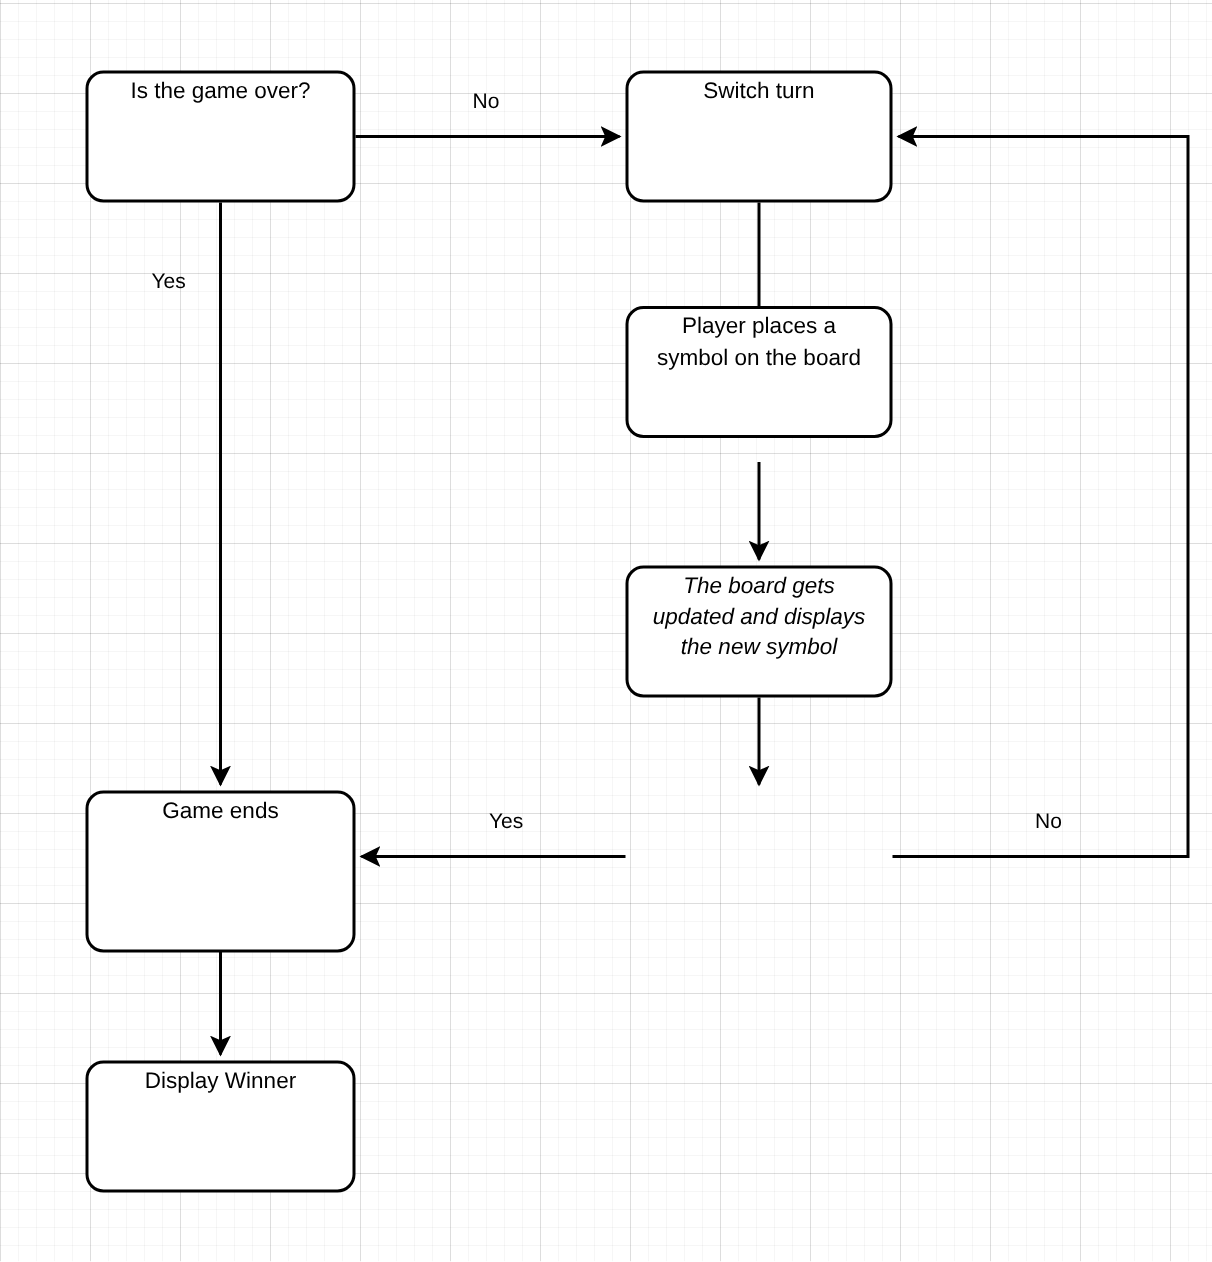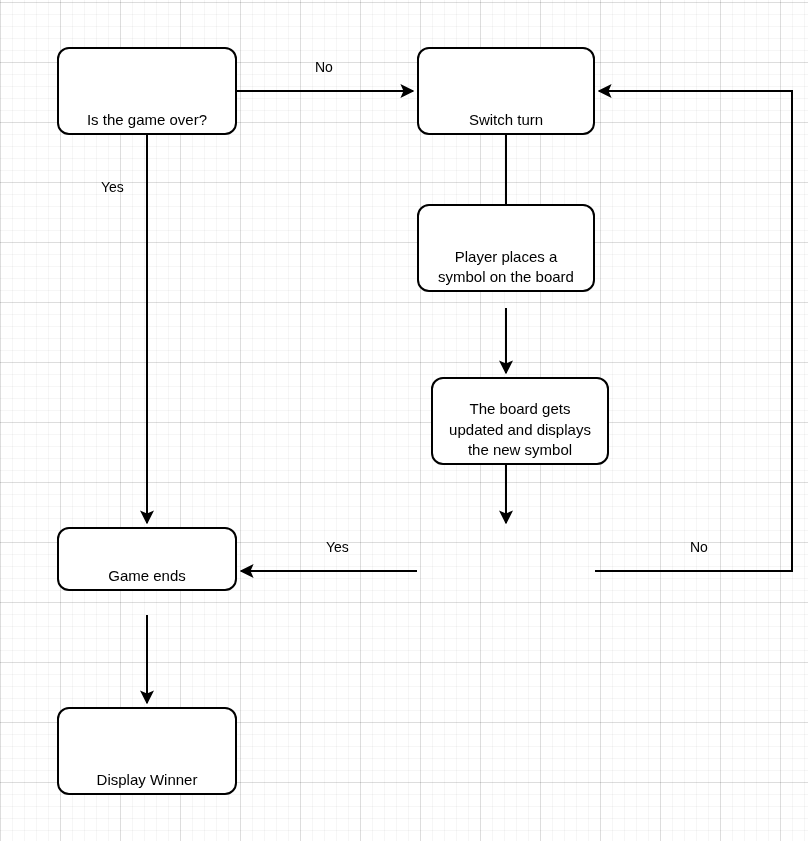--- a/index.html
+++ b/index.html
@@ -37,21 +37,21 @@
     height: 841px;
     pointer-events: none;
   }
   .node {
     position: absolute;
     box-sizing: border-box;
     background: #ffffff;
     border: 2px solid #000000;
     border-radius: 12px;
     display: flex;
-    align-items: flex-end;
+    align-items: flex-start;
     justify-content: center;
     text-align: center;
     color: #000000;
     font-size: 15px;
     line-height: 1.38;
     padding: 2px 8px;
     z-index: 2;
   }
   .node .node-label {
     display: block;
@@ -103,28 +103,28 @@
 
   <div class="node" style="left:417px; top:47px; width:178px; height:88px;">
     <span class="node-label">Switch turn</span>
   </div>
 
   <div class="node" style="left:417px; top:204px; width:178px; height:88px;">
     <span class="node-label">Player places a
 symbol on the board</span>
   </div>
 
-  <div class="node" style="left:431px; top:377px; width:178px; height:88px;">
+  <div class="node" style="left:417px; top:377px; width:178px; height:88px;font-style:italic;">
     <span class="node-label">The board gets
 updated and displays
 the new symbol</span>
   </div>
 
 
-  <div class="node" style="left:57px; top:527px; width:180px; height:64px;">
+  <div class="node" style="left:57px; top:527px; width:180px; height:108px;">
     <span class="node-label">Game ends</span>
   </div>
 
   <div class="node" style="left:57px; top:707px; width:180px; height:88px;">
     <span class="node-label">Display Winner</span>
   </div>
 
   <div class="edge-label" style="left:315px; top:60px;">No</div>
 
   <div class="edge-label" style="left:101px; top:180px;">Yes</div>

